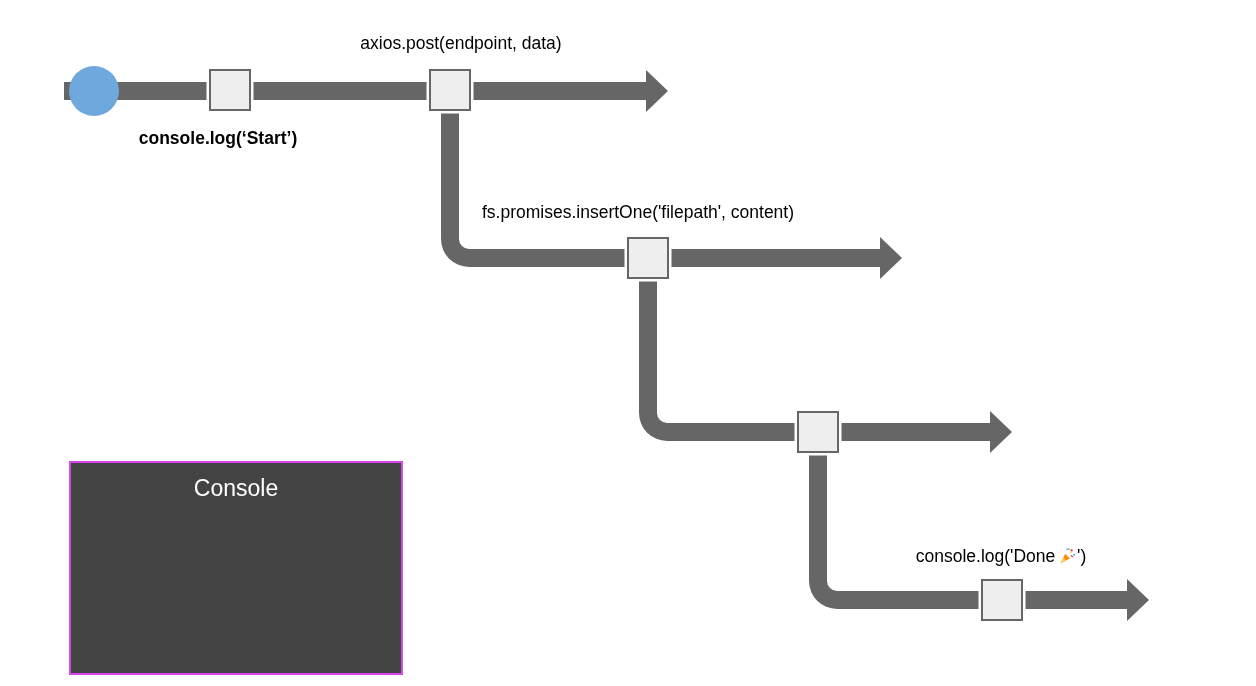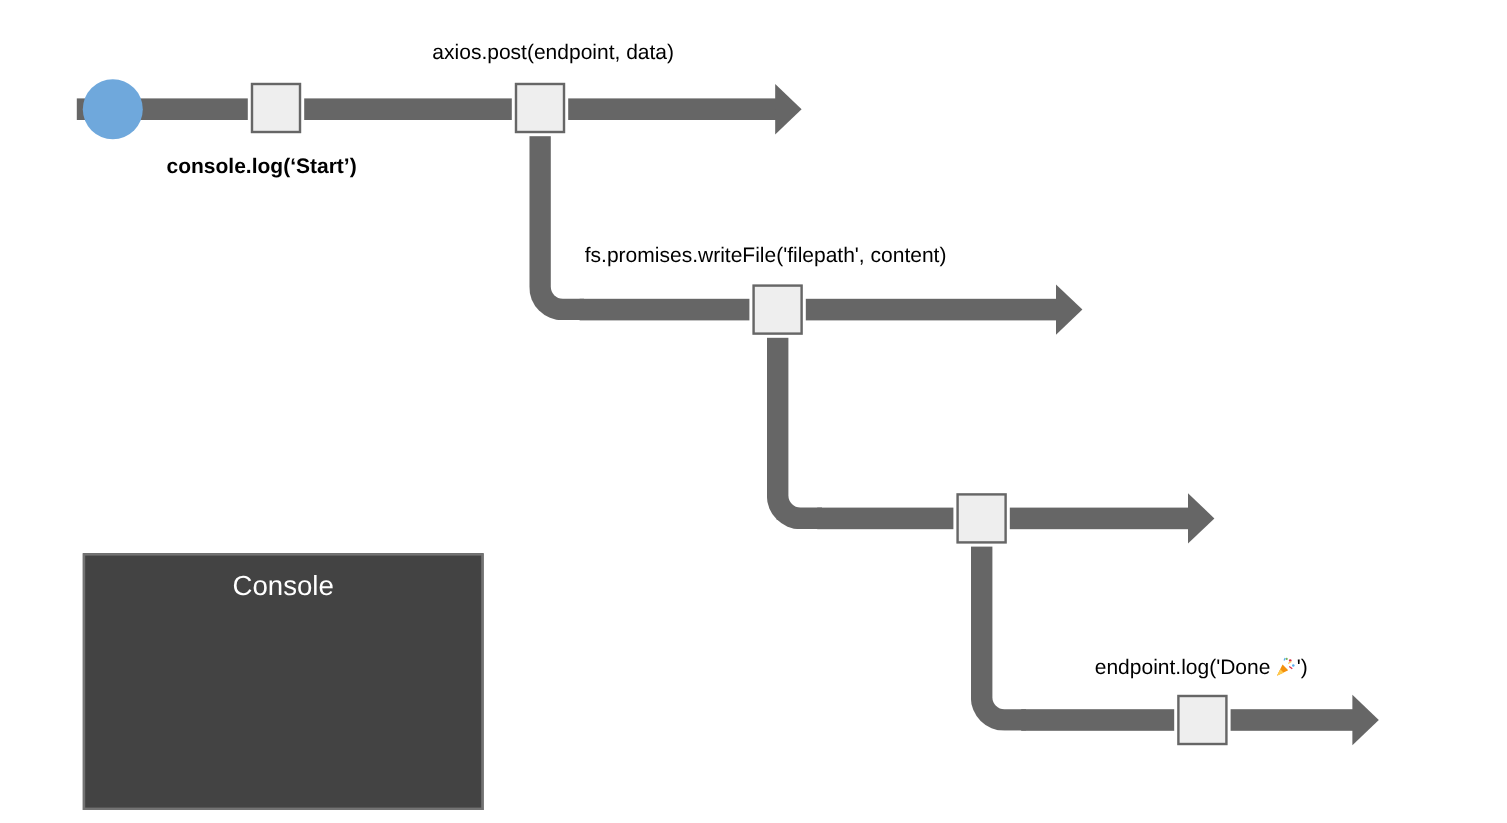--- a/index.html
+++ b/index.html
@@ -57,21 +57,21 @@
     font-size: 17.5px;
     color: #000000;
     z-index: 4;
   }
   .emoji-icon { display: inline-block; vertical-align: -2px; }
   .console-panel {
     position: absolute;
     left: 69px; top: 461px;
     width: 334px; height: 214px;
     background: #434343;
-    border: 2px solid #737373;
+    border: 2px solid #d946ef;
     z-index: 2;
   }
   .console-title {
     margin-top: 12px;
     text-align: center;
     font-size: 23px;
     color: #ffffff;
   }
 </style>
 </head>
@@ -85,35 +85,35 @@
   <div class="task" style="left:209px; top:69px;"></div>
   <div class="task" style="left:429px; top:69px;"></div>
   <div class="flabel" style="left:438px; top:33px;margin-left:23px;">axios.post(endpoint, data)</div>
   <div class="flabel" style="left:218px; top:128px;font-weight:bold;">console.log(‘Start’)</div>
 
   <div class="elbow" style="left:441px; top:95px; height:172px;"></div>
 
   <div class="bar" style="left:483px; top:249px; width:399px;"></div>
   <div class="arrowhead" style="left:880px; top:237px;"></div>
   <div class="task" style="left:627px; top:237px;"></div>
-  <div class="flabel" style="left:638px; top:202px;">fs.promises.writeFile('filepath', content)</div>
+  <div class="flabel" style="left:638px; top:202px;">fs.promises.insertOne('filepath', content)</div>
 
   <div class="elbow" style="left:639px; top:262px; height:179px;"></div>
 
   <div class="bar" style="left:681px; top:423px; width:311px;"></div>
   <div class="arrowhead" style="left:990px; top:411px;"></div>
   <div class="task" style="left:797px; top:411px;"></div>
 
   <div class="elbow" style="left:809px; top:436px; height:173px;"></div>
 
   <div class="bar" style="left:851px; top:591px; width:278px;"></div>
   <div class="arrowhead" style="left:1127px; top:579px;"></div>
   <div class="task" style="left:981px; top:579px;"></div>
   <div class="flabel" style="left:1001px; top:546px;">
-    <span>endpoint.log('Done </span><span class="emoji-icon"><svg width="17" height="17" viewBox="0 0 20 20">
+    <span>console.log('Done </span><span class="emoji-icon"><svg width="17" height="17" viewBox="0 0 20 20">
       <polygon points="1,19 6.5,8 12,13.5" fill="#f4900c"></polygon>
       <polygon points="1,19 4.2,12.6 7.6,16" fill="#ffcc4d"></polygon>
       <circle cx="14" cy="4" r="1.3" fill="#dd2e44"></circle>
       <circle cx="17" cy="9" r="1.2" fill="#55acee"></circle>
       <circle cx="10.5" cy="2.5" r="1.1" fill="#78b159"></circle>
       <path d="M12 7 L15 5" stroke="#fdcb58" stroke-width="1.2" fill="none"></path>
       <path d="M13 10 L16 12" stroke="#dd2e44" stroke-width="1.2" fill="none"></path>
       <path d="M8 4 L9 1.5" stroke="#55acee" stroke-width="1.2" fill="none"></path>
     </svg></span><span>')</span>
   </div>

